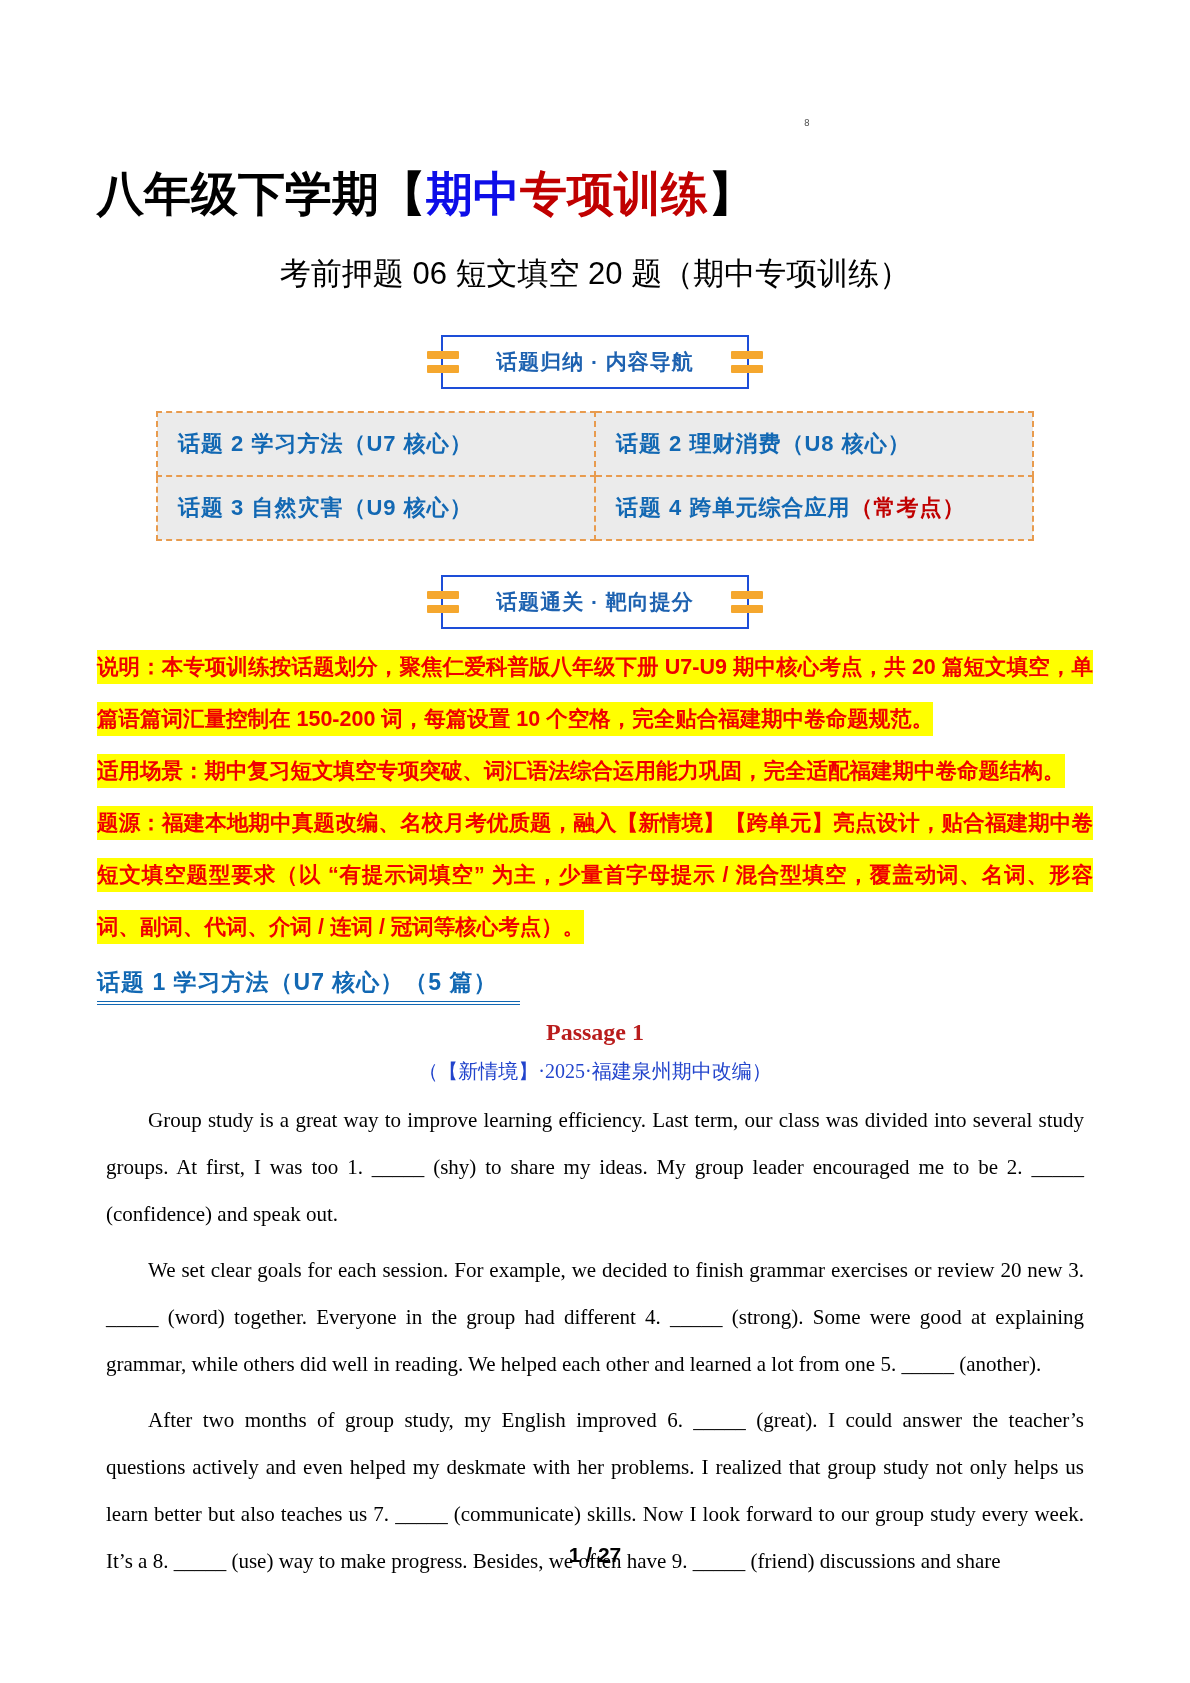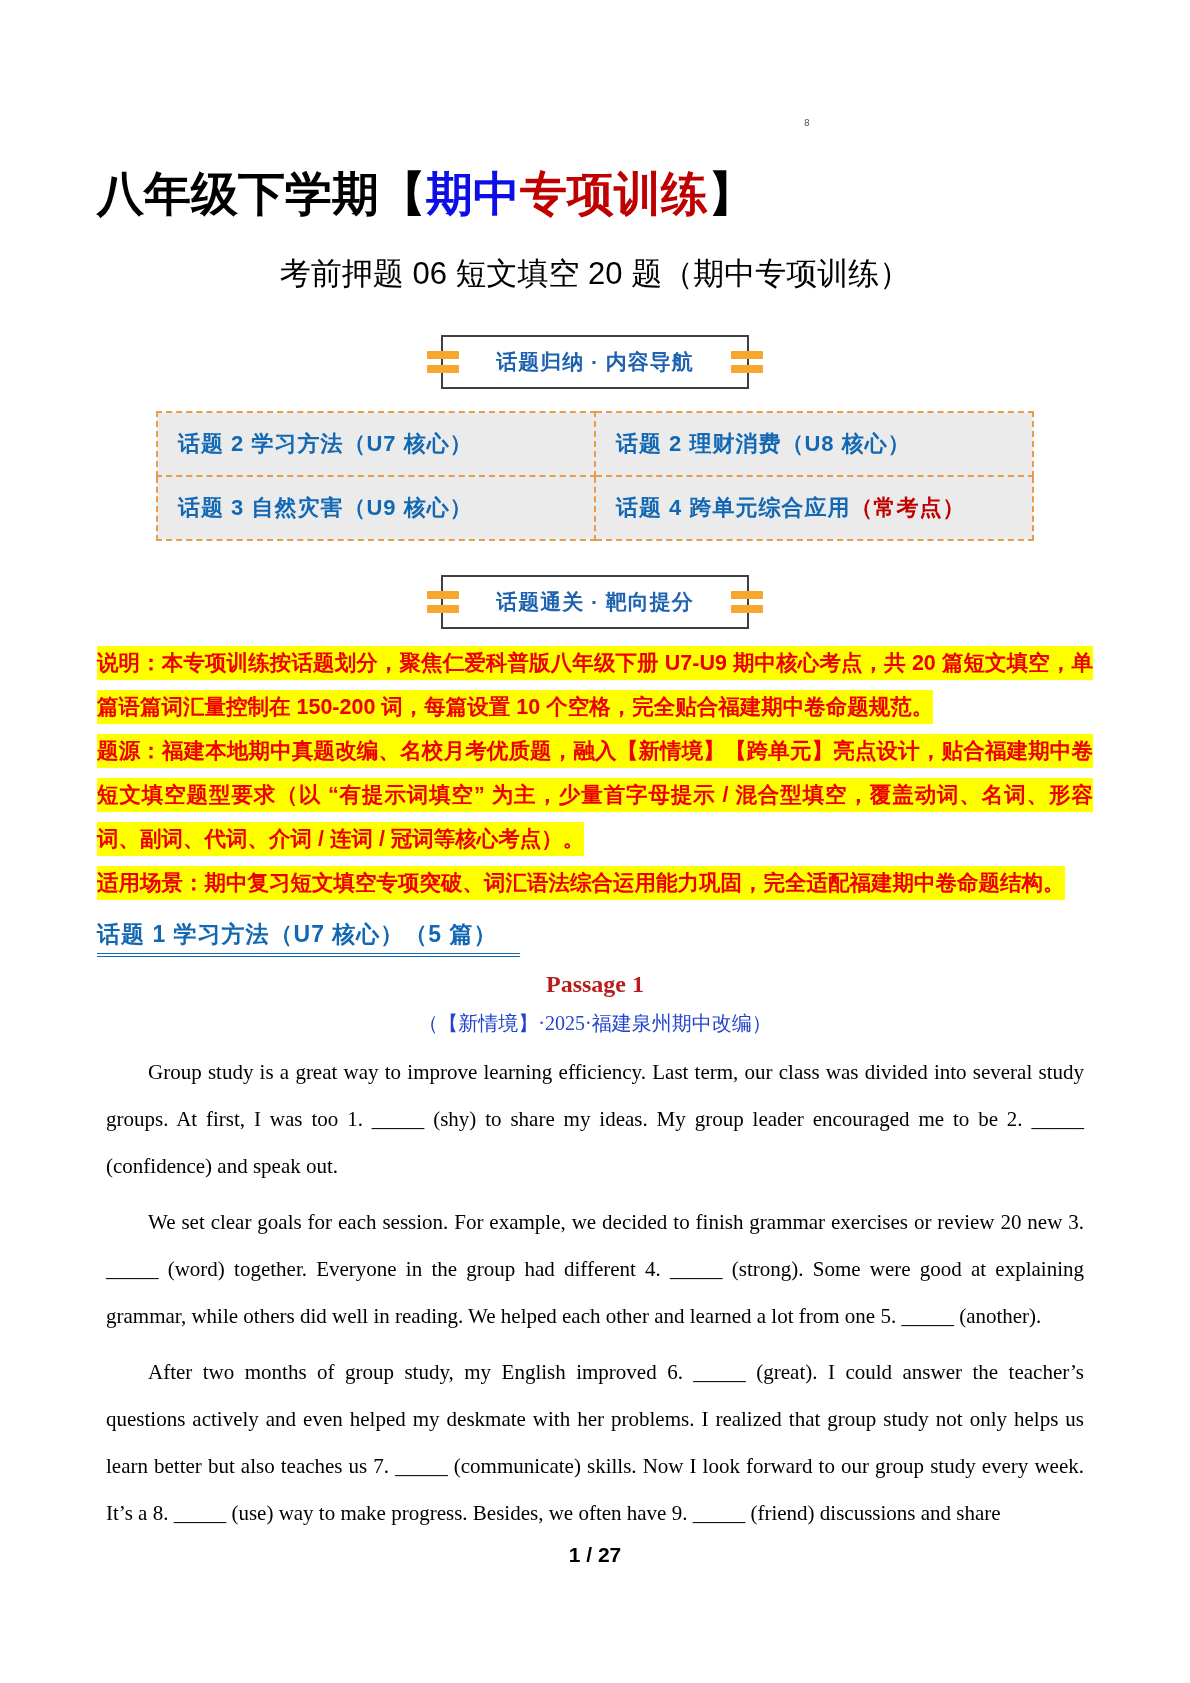--- a/index.html
+++ b/index.html
@@ -10,37 +10,37 @@
   .tiny-mark{position:absolute;top:118px;left:804px;font-size:9px;color:#555;
              font-family:"DejaVu Sans",sans-serif;}
 
   .title{padding-top:136px;text-align:left;font-size:47px;font-weight:900;line-height:1.15;}
   .t-blue{color:#0D0DE8;}
   .t-red{color:#C00000;}
   .subtitle{text-align:center;font-size:44px;font-weight:900;margin-top:6px;line-height:1.15;}
   .t-pink{color:#E25B5B;}
   .exam-line{text-align:center;font-size:31px;font-weight:400;margin-top:18px;}
 
-  .banner{width:296px;margin:40px auto 0;position:relative;border:2px solid #404040;
+  .banner{width:296px;margin:40px auto 0;position:relative;border:2px solid #1d4ed8;
           text-align:center;padding:11px 4px;}
   .banner.second{margin-top:34px;}
   .banner-label{font-size:21px;font-weight:700;color:#1E62B0;letter-spacing:1px;white-space:nowrap;}
   .bars{position:absolute;top:50%;transform:translateY(-50%);width:32px;}
   .bars.left{left:-16px;}
   .bars.right{right:-16px;}
   .bars i{display:block;height:8px;background:#F5A72E;border-radius:1px;}
   .bars i + i{margin-top:6px;}
 
   .topics{width:878px;margin:22px auto 0;border-collapse:collapse;table-layout:fixed;}
   .topics td{width:50%;background:#EBEBEB;border:2px dashed #E89B4E;font-size:22px;font-weight:700;
              color:#1268B3;padding:16px 10px 16px 20px;letter-spacing:1px;}
   .topics .note{color:#C00000;}
 
   .notes{margin-top:12px;}
-  .notes p{margin:0;font-size:21.5px;font-weight:700;line-height:44px;text-align:justify;}
+  .notes p{margin:0;font-size:21.5px;font-weight:700;line-height:52px;text-align:justify;}
   .hl{background:#FFFF00;color:#EF0000;padding:5px 0;
       -webkit-box-decoration-break:clone;box-decoration-break:clone;}
 
   .section-heading{margin-top:14px;}
   .section-heading span{display:inline-block;font-size:23px;font-weight:800;color:#1268B3;
                         border-bottom:4px double #1268B3;padding:0 22px 3px 0;letter-spacing:1px;}
 
   .passage-title{margin-top:14px;text-align:center;font-family:"Liberation Serif",serif;
                  font-size:24px;font-weight:700;color:#b91c1c;}
   .passage-source{margin-top:12px;text-align:center;font-family:"Liberation Serif",serif;
@@ -98,22 +98,22 @@
         </span>
       <span class="banner-label">话题通关 · 靶向提分</span>
       <span class="bars right">
           <i></i>
           <i></i>
         </span>
     </div>
 
     <div class="notes">
       <p><span class="hl">说明：本专项训练按话题划分，聚焦仁爱科普版八年级下册 U7-U9 期中核心考点，共 20 篇短文填空，单篇语篇词汇量控制在 150-200 词，每篇设置 10 个空格，完全贴合福建期中卷命题规范。</span></p>
+      <p><span class="hl">适用场景：期中复习短文填空专项突破、词汇语法综合运用能力巩固，完全适配福建期中卷命题结构。</span></p>
       <p><span class="hl">题源：福建本地期中真题改编、名校月考优质题，融入【新情境】【跨单元】亮点设计，贴合福建期中卷短文填空题型要求（以 “有提示词填空” 为主，少量首字母提示 / 混合型填空，覆盖动词、名词、形容词、副词、代词、介词 / 连词 / 冠词等核心考点）。</span></p>
-      <p><span class="hl">适用场景：期中复习短文填空专项突破、词汇语法综合运用能力巩固，完全适配福建期中卷命题结构。</span></p>
     </div>
 
     <div class="section-heading">
       <span>话题 1 学习方法（U7 核心）（5 篇）</span>
     </div>
 
     <div class="passage-title">Passage 1</div>
     <div class="passage-source">（【新情境】·2025·福建泉州期中改编）</div>
 
     <div class="passage-body">

